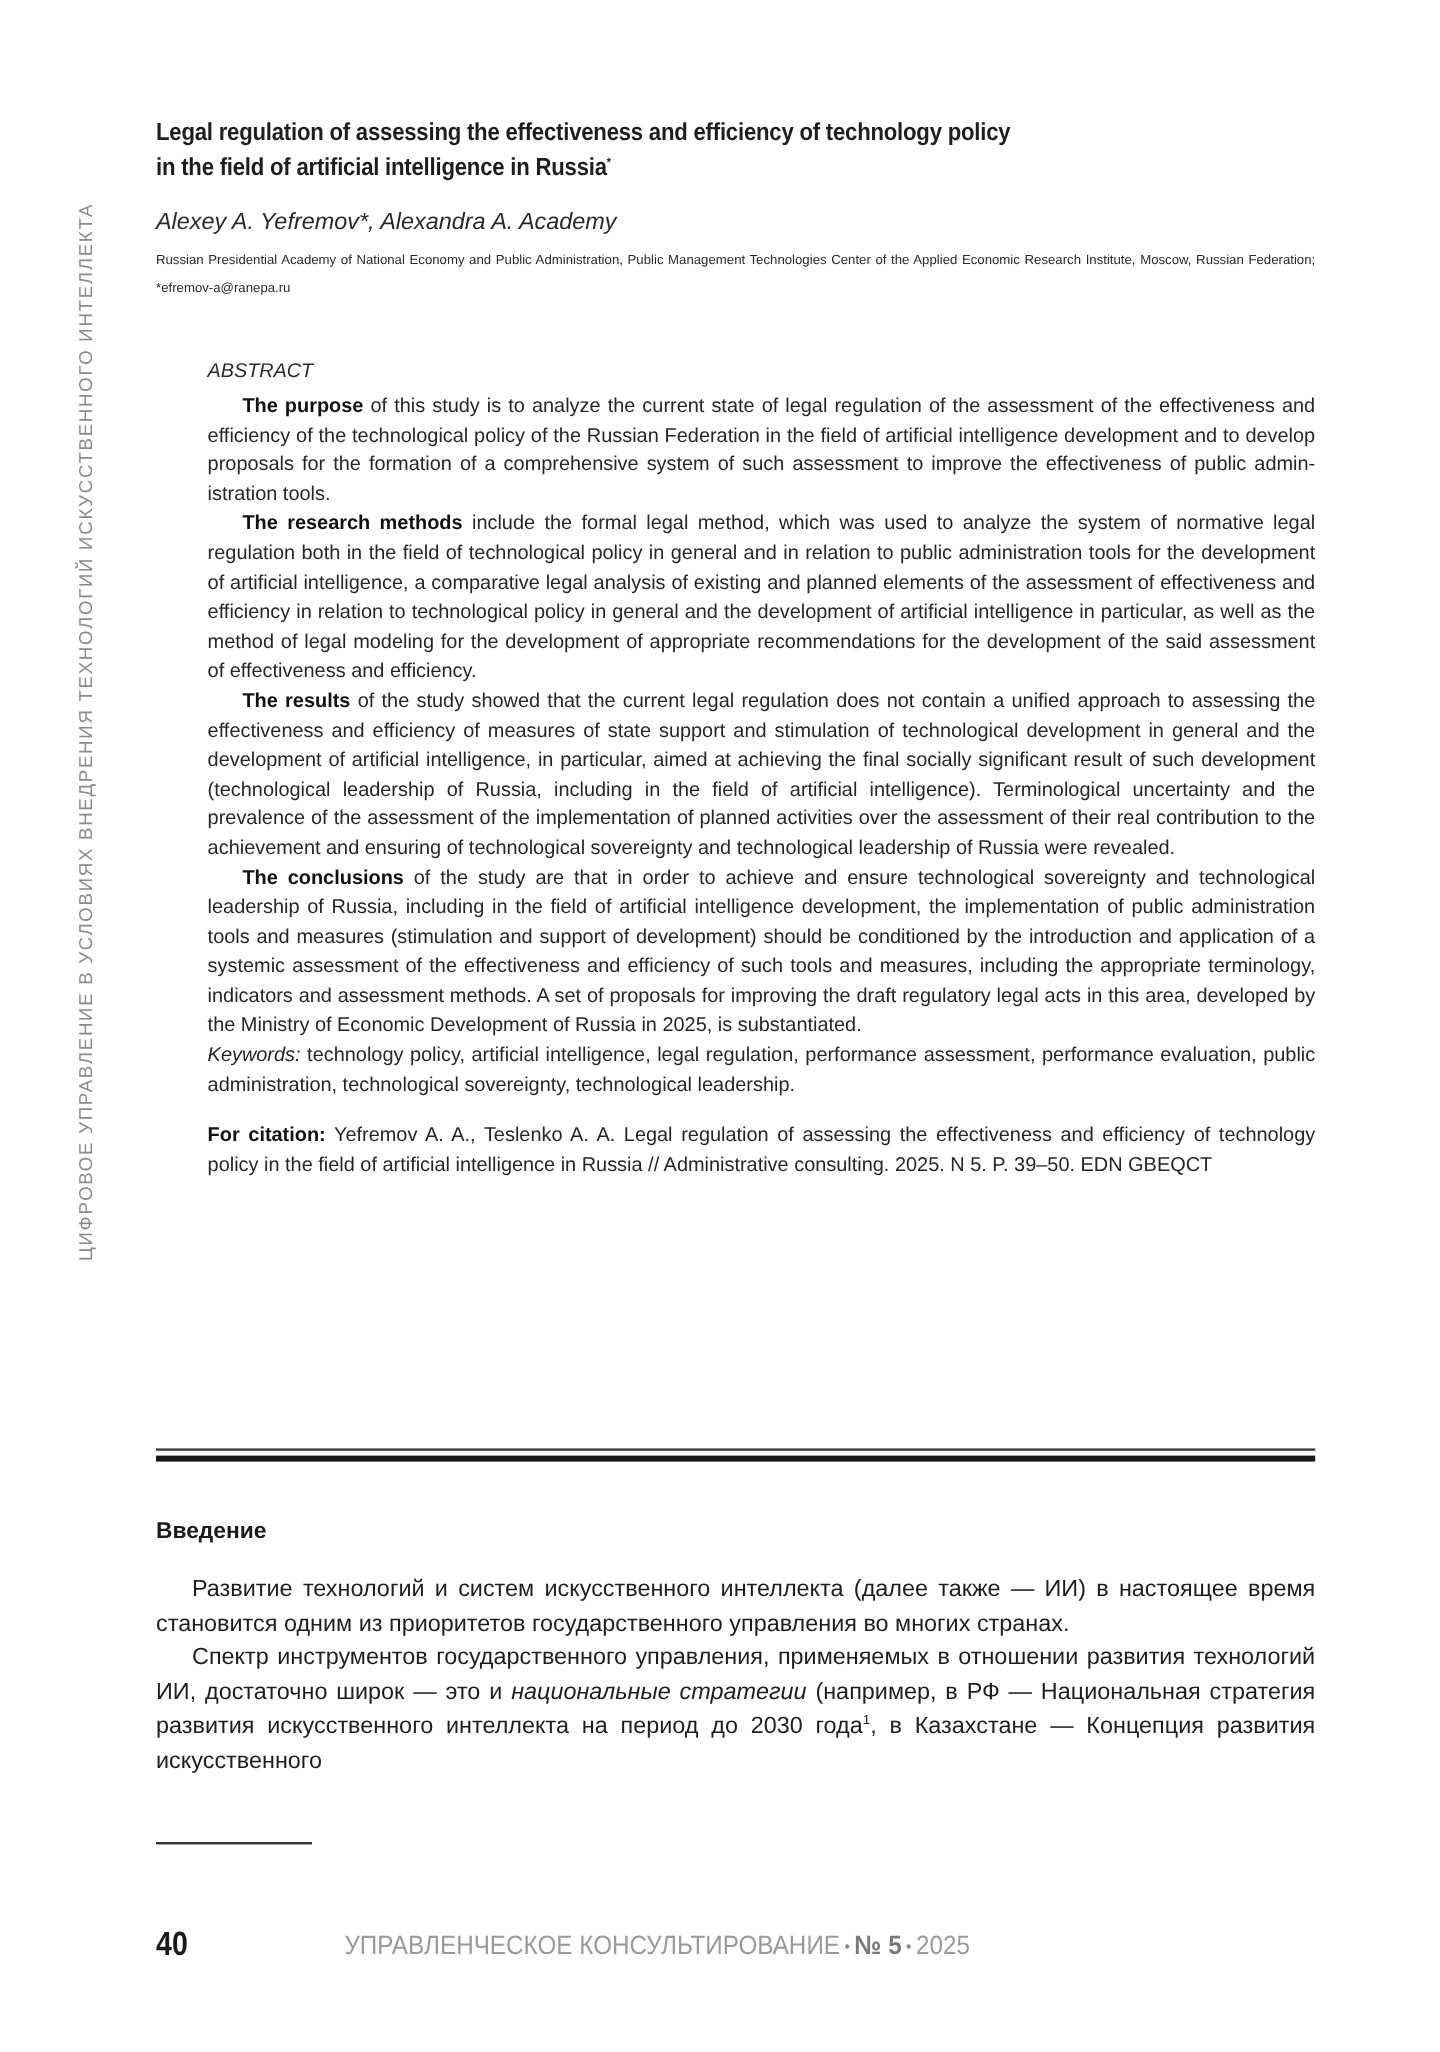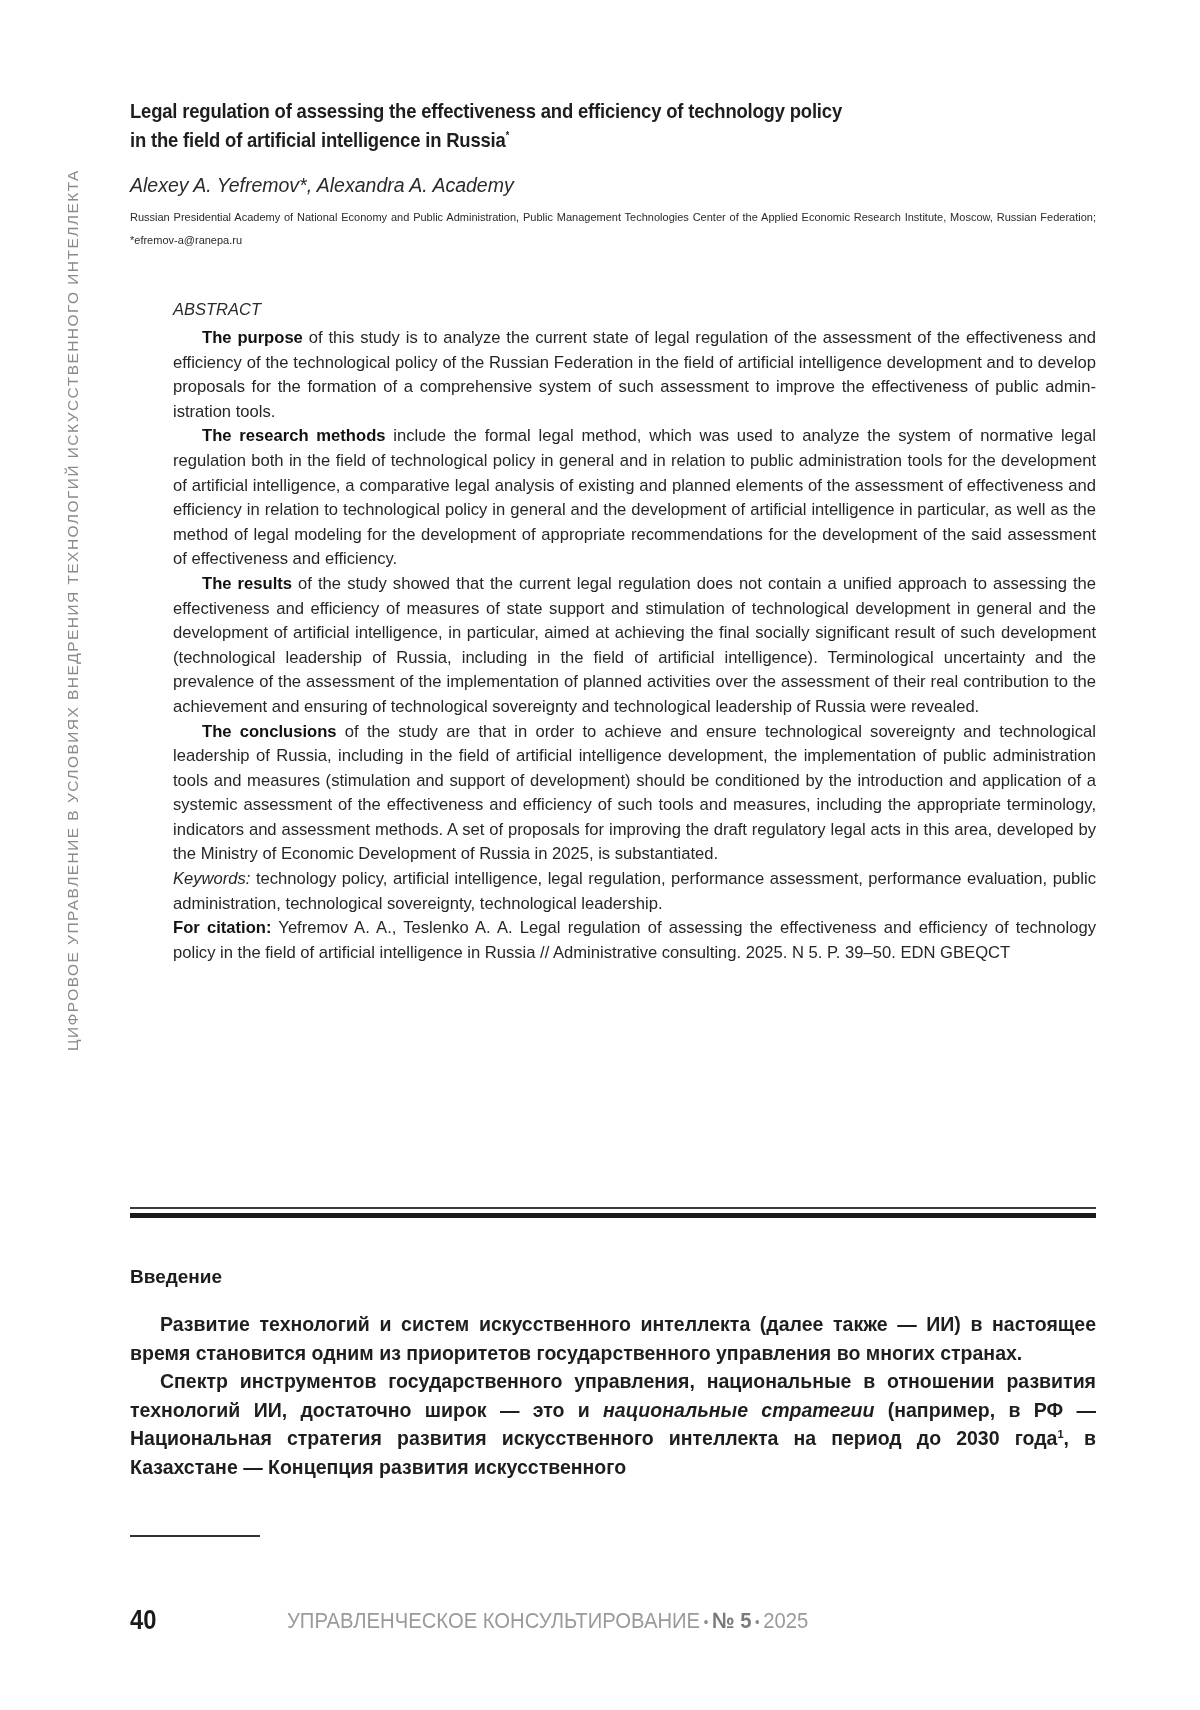--- a/index.html
+++ b/index.html
@@ -46,31 +46,31 @@
   .abstract-label { font-style: italic; font-size: 16.5px; color: #2a2a2a; margin-bottom: 7px; }
   .abs-para {
     font-size: 16.6px; line-height: 24.6px; color: #262626;
     text-align: justify; text-indent: 29px; margin: 0;
     hyphens: manual;
   }
   .abs-para b { color: #111; }
 
   .keywords { margin-top: 0; font-size: 16.6px; line-height: 24.6px; text-align: justify; color: #262626; }
   .keywords i { color: #262626; }
-  .citation { margin-top: 0; font-size: 16.6px; line-height: 24.6px; text-align: justify; color: #262626; }
+  .citation { margin-top: 18px; font-size: 16.6px; line-height: 24.6px; text-align: justify; color: #262626; }
   .citation b { color: #111; }
 
   .rule-thin { position: absolute; left: 130px; width: 966px; top: 1207px; height: 2px; background: #3a3a3a; }
   .rule-thick { position: absolute; left: 130px; width: 966px; top: 1213px; height: 5px; background: #1a1a1a; }
 
   .section-heading {
     position: absolute; left: 130px; top: 1266px;
     font-weight: bold; font-size: 19px; color: #1c1c1c;
   }
-  .body-text { position: absolute; left: 130px; width: 966px; top: 1310px; font-weight: bold; }
+  .body-text { position: absolute; left: 130px; width: 966px; top: 1310px; }
   .body-para {
     font-size: 19.5px; line-height: 28.5px; color: #1e1e1e;
     text-align: justify; text-indent: 30px; margin: 0;
   }
   .body-para sup { font-size: 11px; line-height: 0; }
 
   .footnote-rule { position: absolute; left: 130px; top: 1535px; width: 130px; height: 1.5px; background: #333; }
   .footnote {
     position: absolute; left: 160px; top: 1547px;
     font-size: 15.5px; color: #222;
@@ -122,21 +122,21 @@
     <div class="citation"><b>For citation:</b><span> Yefremov A. A., Teslenko A. A. Legal regulation of assessing the effectiveness and efficiency of technology policy in the field of artificial intelligence in Russia // Admini­strative consulting. 2025. N 5. P. 39–50. EDN GBEQCT</span></div>
   </div>
 
   <div class="rule-thin"></div>
   <div class="rule-thick"></div>
 
   <div class="section-heading">Введение</div>
 
   <div class="body-text">
     <p class="body-para">Развитие технологий и систем искусственного интеллекта (далее также — ИИ) в настоящее время становится одним из приоритетов государственного управления во многих странах.</p>
-    <p class="body-para"><span>Спектр инструментов государственного управления, национальные в отношении развития технологий ИИ, достаточно широк — это и </span><i>национальные стратегии</i><span> (на­пример, в РФ — Национальная стратегия развития искусственного интеллекта на период до 2030 года</span><sup>1</sup><span>, в Казахстане — Концепция развития искусственного</span></p>
+    <p class="body-para"><span>Спектр инструментов государственного управления, применяемых в отношении развития технологий ИИ, достаточно широк — это и </span><i>национальные стратегии</i><span> (на­пример, в РФ — Национальная стратегия развития искусственного интеллекта на период до 2030 года</span><sup>1</sup><span>, в Казахстане — Концепция развития искусственного</span></p>
   </div>
 
   <div class="footnote-rule"></div>
 
   <div class="page-number">40</div>
   <div class="journal-footer">
     <span>УПРАВЛЕНЧЕСКОЕ КОНСУЛЬТИРОВАНИЕ</span><span class="dot">•</span><span class="issue">№ 5</span><span class="dot">•</span><span>2025</span>
   </div>
 
 </div>

